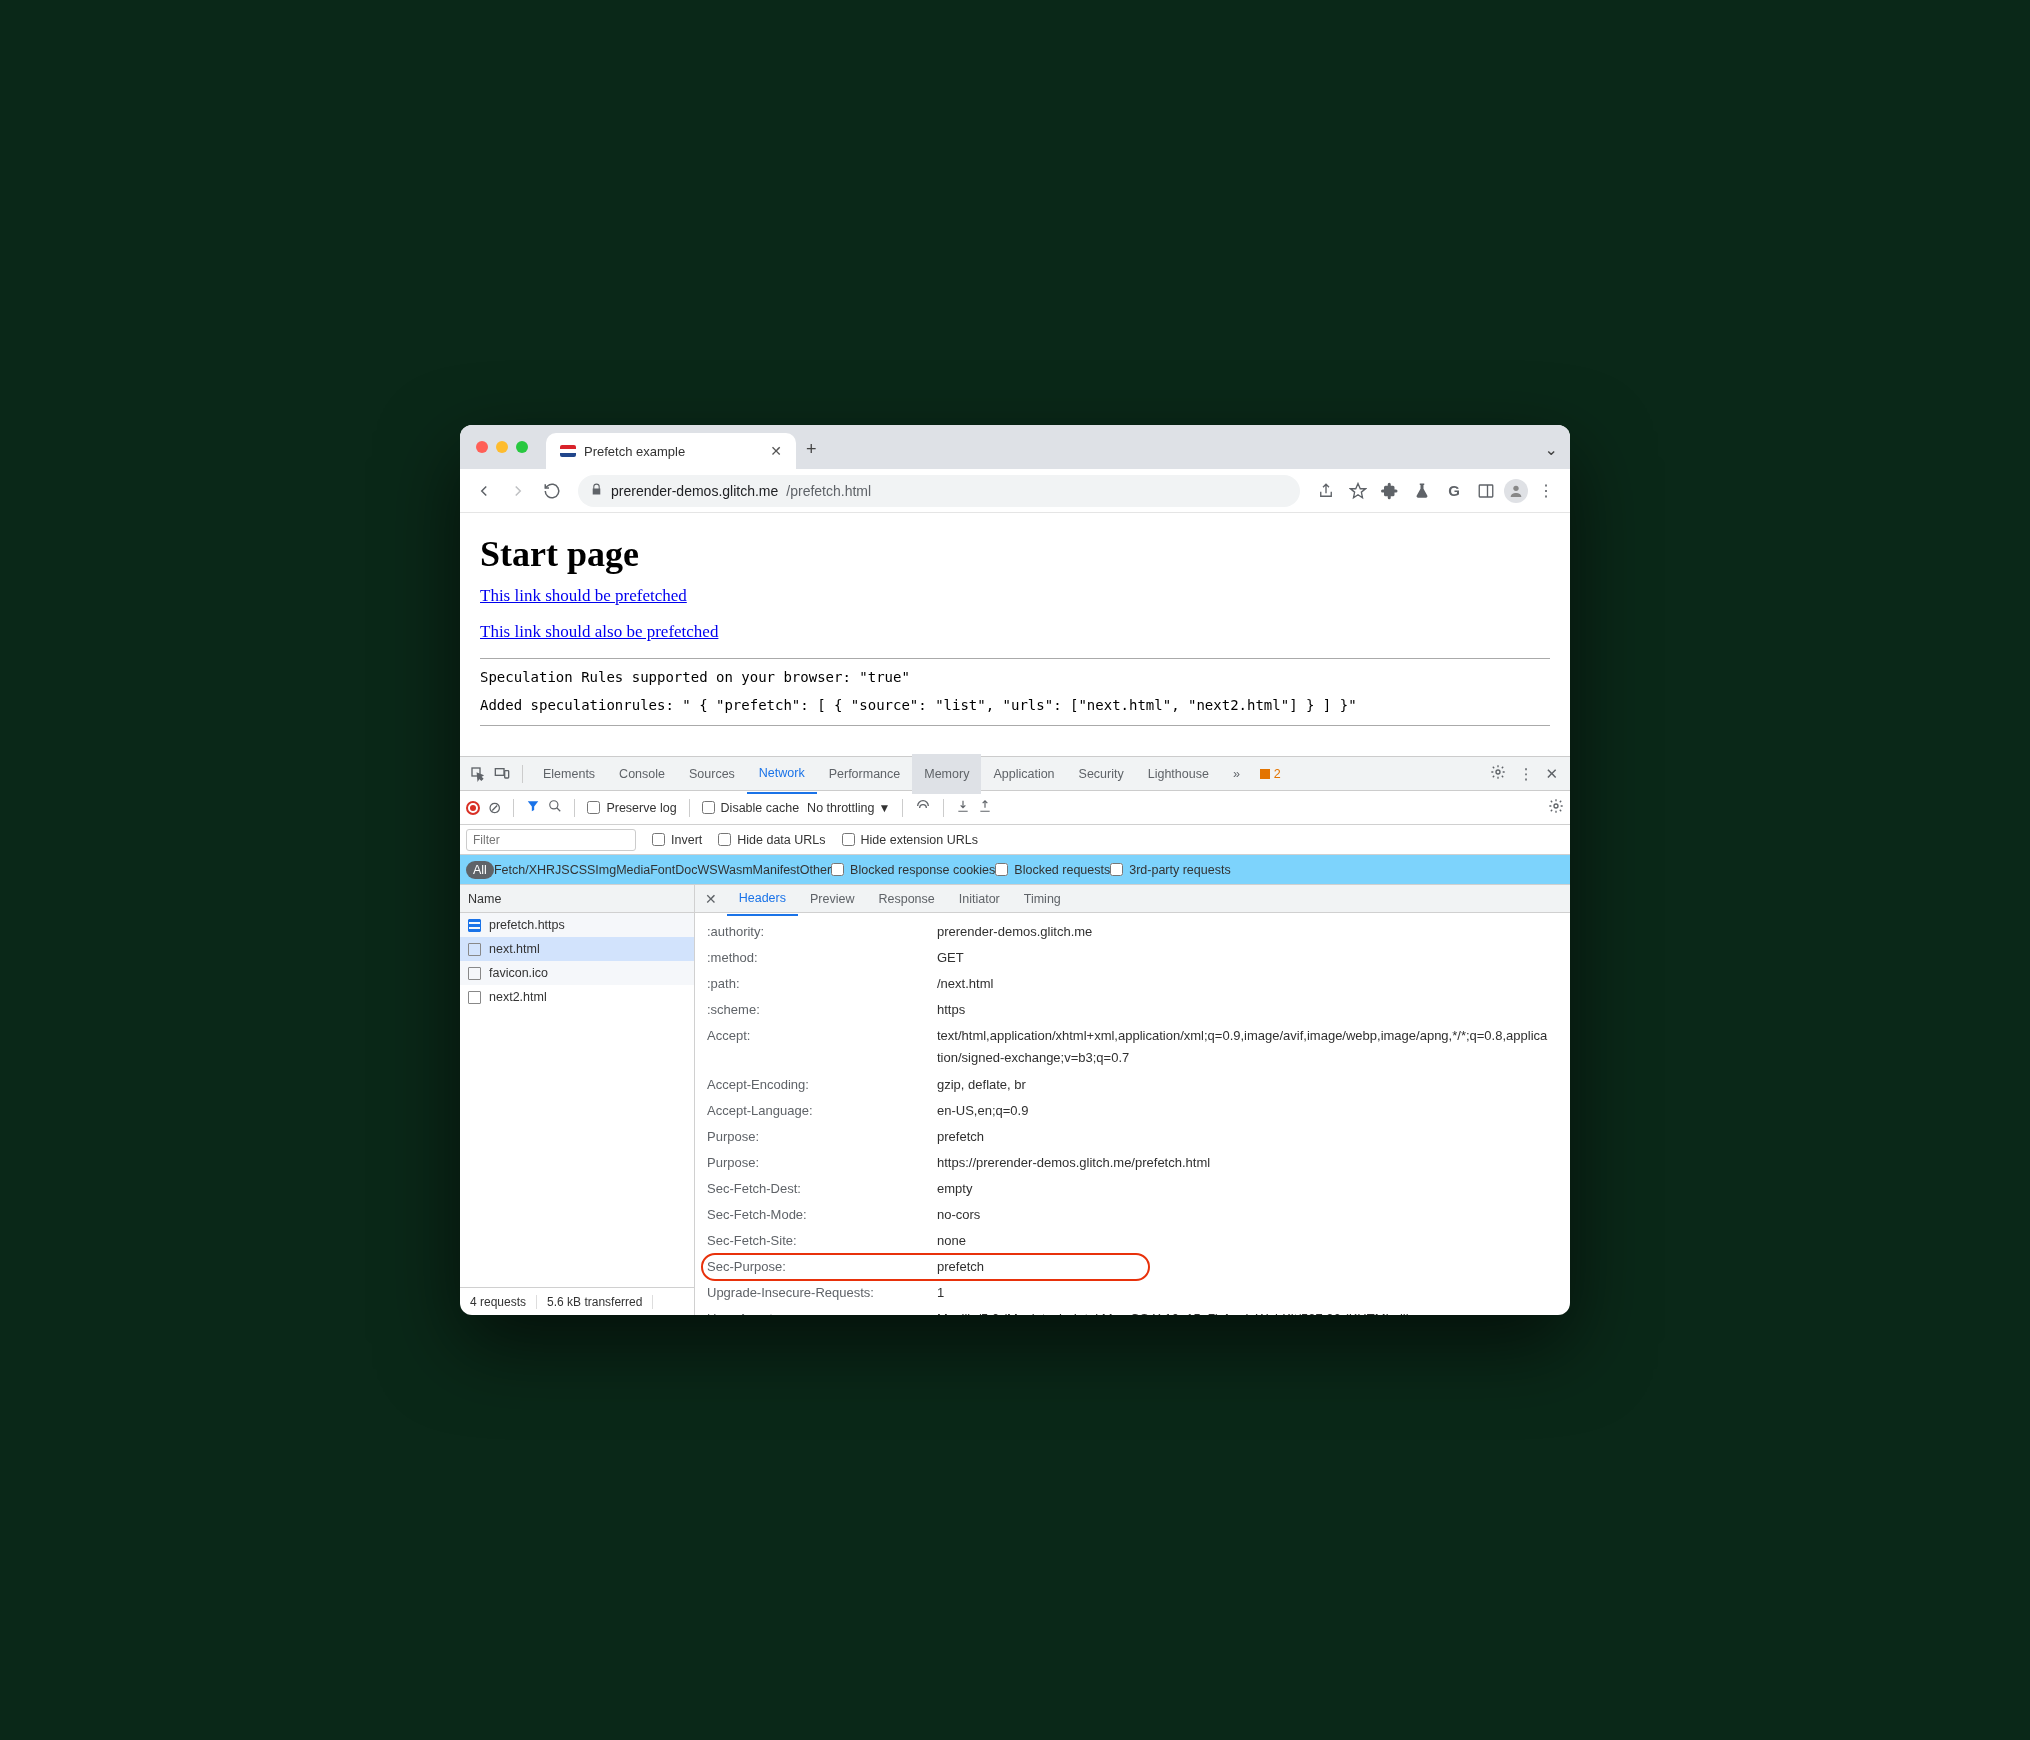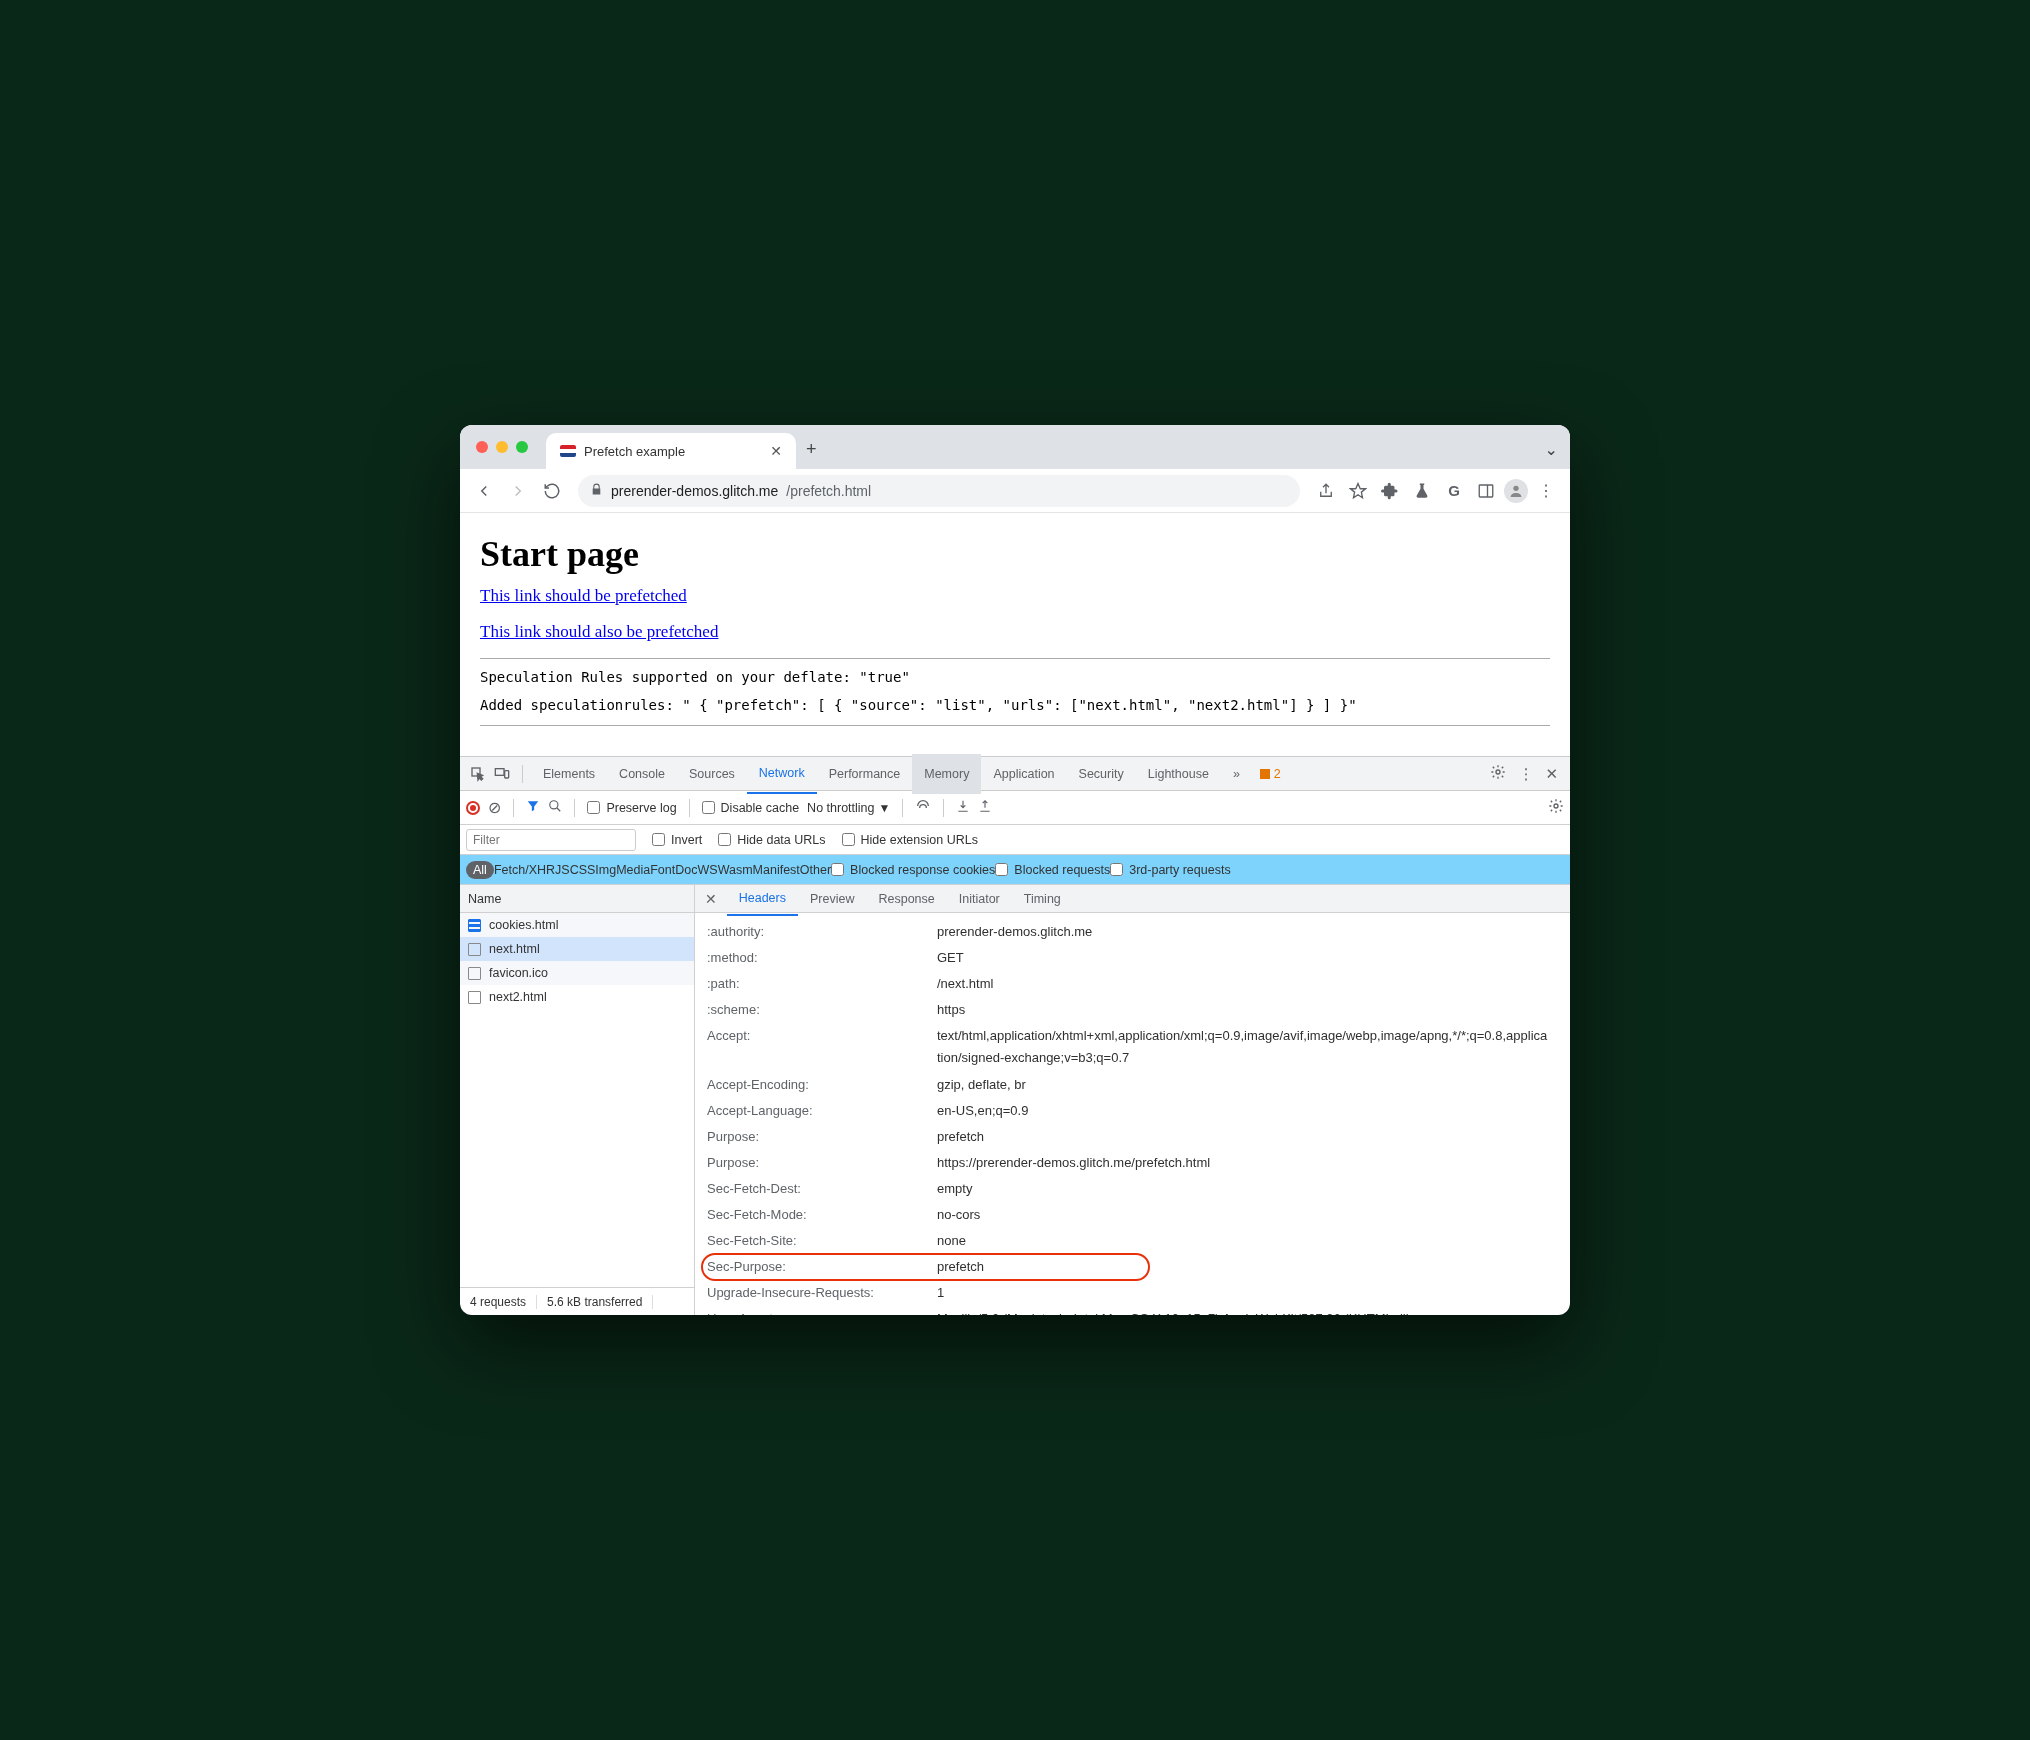--- a/index.html
+++ b/index.html
@@ -230,21 +230,21 @@
         </div>
       <div class="ico-btn">⋮</div>
     </div>
   </div>
 
   <div class="page">
     <h1>Start page</h1>
     <a href="#">This link should be prefetched</a>
     <a href="#">This link should also be prefetched</a>
     <hr>
-    <div class="mono">Speculation Rules supported on your deflate: "true"</div>
+    <div class="mono">Speculation Rules supported on your browser: "true"</div>
     <div class="mono">Added speculationrules: " { "prefetch": [ { "source": "list", "urls": ["next.html", "next2.html"] } ] }"</div>
     <hr>
   </div>
 
   <div class="devtools">
     <div class="dt-tabs">
       <div class="dock">
           <svg width="16" height="16" viewBox="0 0 24 24" fill="none" stroke="#5f6368" stroke-width="2">
             <rect x="3" y="3" width="12" height="12"></rect>
             <path d="M11 11l8 3-3 2 3 3-2 2-3-3-2 3z" fill="#5f6368"></path>
@@ -365,21 +365,21 @@
           <span>3rd-party requests</span>
         </label>
     </div>
 
     <div class="dt-body">
       <div class="req-list">
         <div class="hdr">Name</div>
         <div id="req-rows">
             <div class="row alt">
               <span class="fico doc"></span>
-              <span>cookies.html</span>
+              <span>prefetch.https</span>
             </div>
             <div class="row sel">
               <span class="fico empty"></span>
               <span>next.html</span>
             </div>
             <div class="row alt">
               <span class="fico empty"></span>
               <span>favicon.ico</span>
             </div>
             <div class="row">

